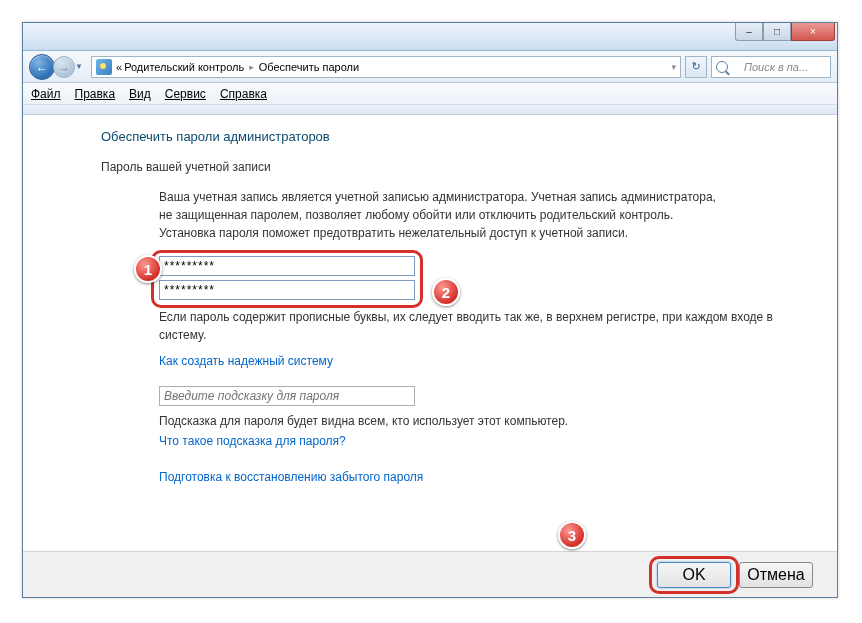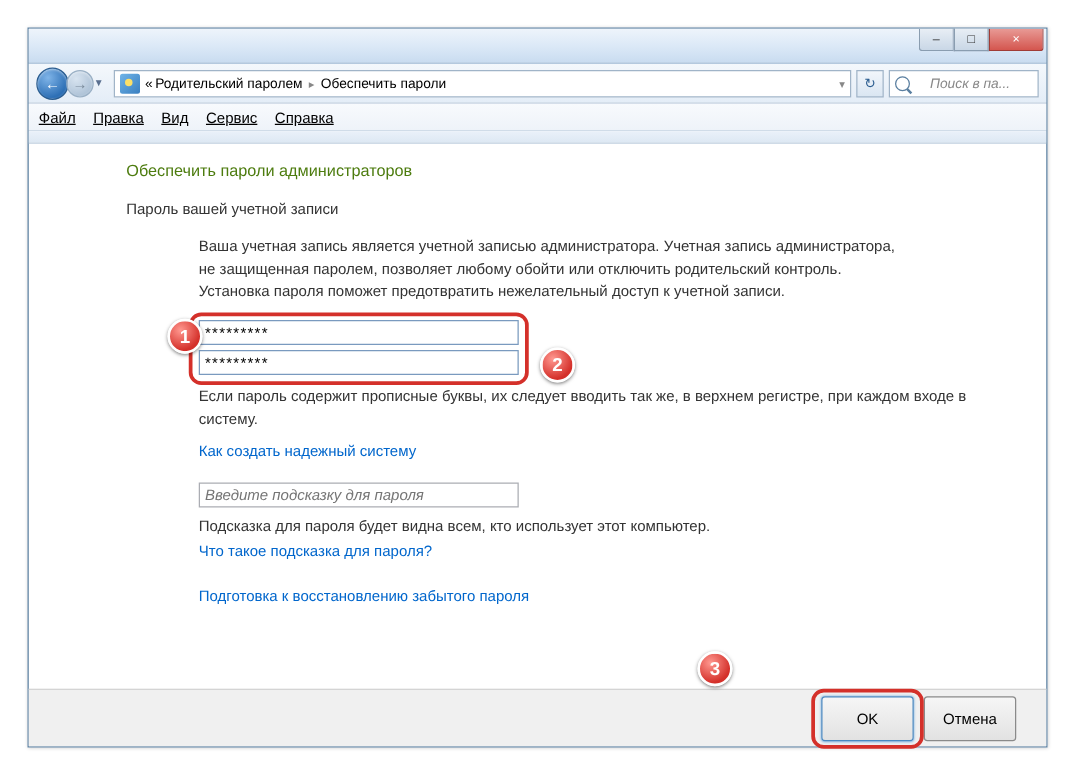--- a/index.html
+++ b/index.html
@@ -139,21 +139,21 @@
       background: linear-gradient(to bottom, #eaf1f9, #dde8f3);
       border-bottom: 1px solid #c0d0e0;
     }
     .content-area {
       padding: 14px 20px 10px 78px;
       color: #333;
       height: 440px;
       overflow: hidden;
     }
     h1.page-title {
-      color: #4d7c0f;
+      color: #0c4a6e;
       font-size: 13px;
       font-weight: normal;
       margin-bottom: 16px;
     }
     .section-label {
       font-size: 12px;
       margin-bottom: 14px;
     }
     .desc-block {
       margin-left: 58px;
@@ -218,25 +218,25 @@
       background: #f0f0f0;
       border-top: 1px solid #d4d4d4;
       display: flex;
       align-items: center;
       justify-content: flex-end;
       padding-right: 24px;
       gap: 8px;
     }
     .footer-btn {
       min-width: 74px;
-      height: 36px;
+      height: 26px;
       border: 1px solid #8a8a8a;
       background: linear-gradient(to bottom, #f6f6f6, #e2e2e2);
       border-radius: 3px;
-      font-size: 12px;
+      font-size: 16px;
       font-family: inherit;
       cursor: default;
     }
     .ok-highlight {
       position: relative;
     }
     .ok-highlight::before {
       content: "";
       position: absolute;
       top: -6px; left: -8px; right: -8px; bottom: -6px;
@@ -282,21 +282,21 @@
   <div class="nav-bar">
     <div class="nav-arrows">
       <div class="nav-back">←</div>
       <div class="nav-fwd">→</div>
       <div class="nav-drop">▼</div>
     </div>
     <div class="address-bar">
       <div class="addr-icon"></div>
       <div class="breadcrumb">
         <span>«</span>
-        <span>Родительский паролем</span>
+        <span>Родительский контроль</span>
         <span class="bc-sep">▸</span>
         <span>Обеспечить пароли</span>
       </div>
       <span class="chev">▾</span>
     </div>
     <div class="addr-refresh">↻</div>
     <div class="search-box">
       <span class="search-glass"></span>
       <span>Поиск в па...</span>
     </div>

